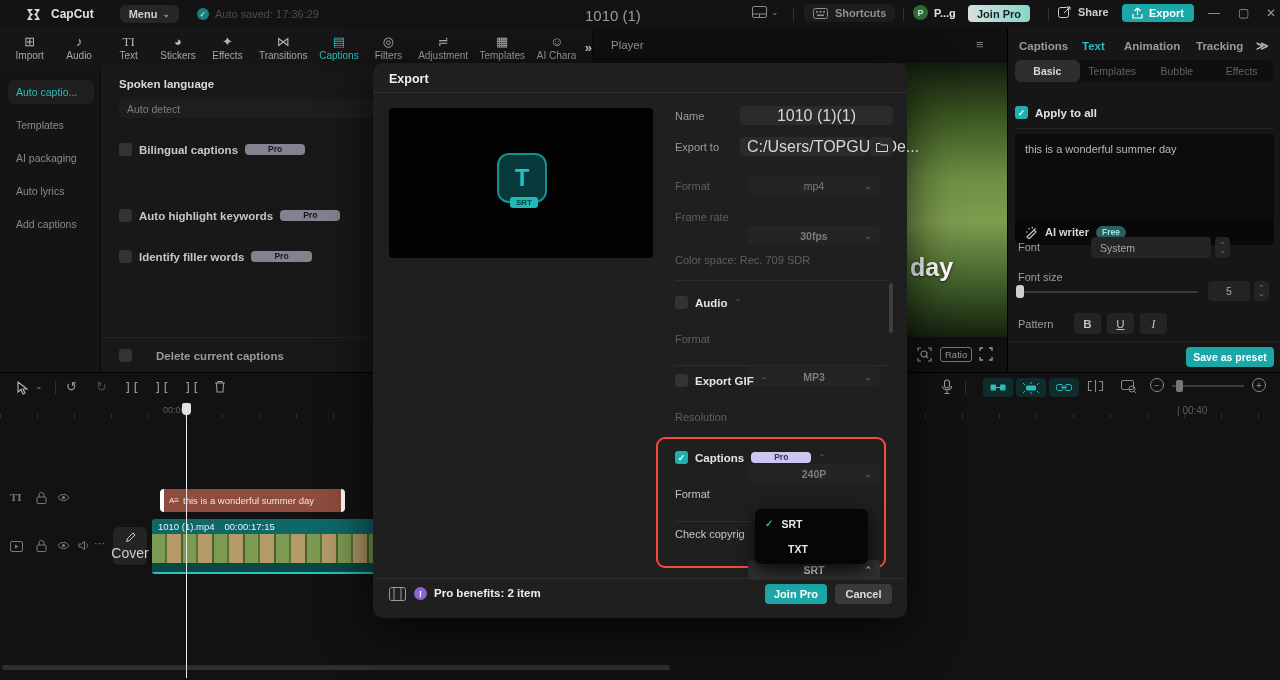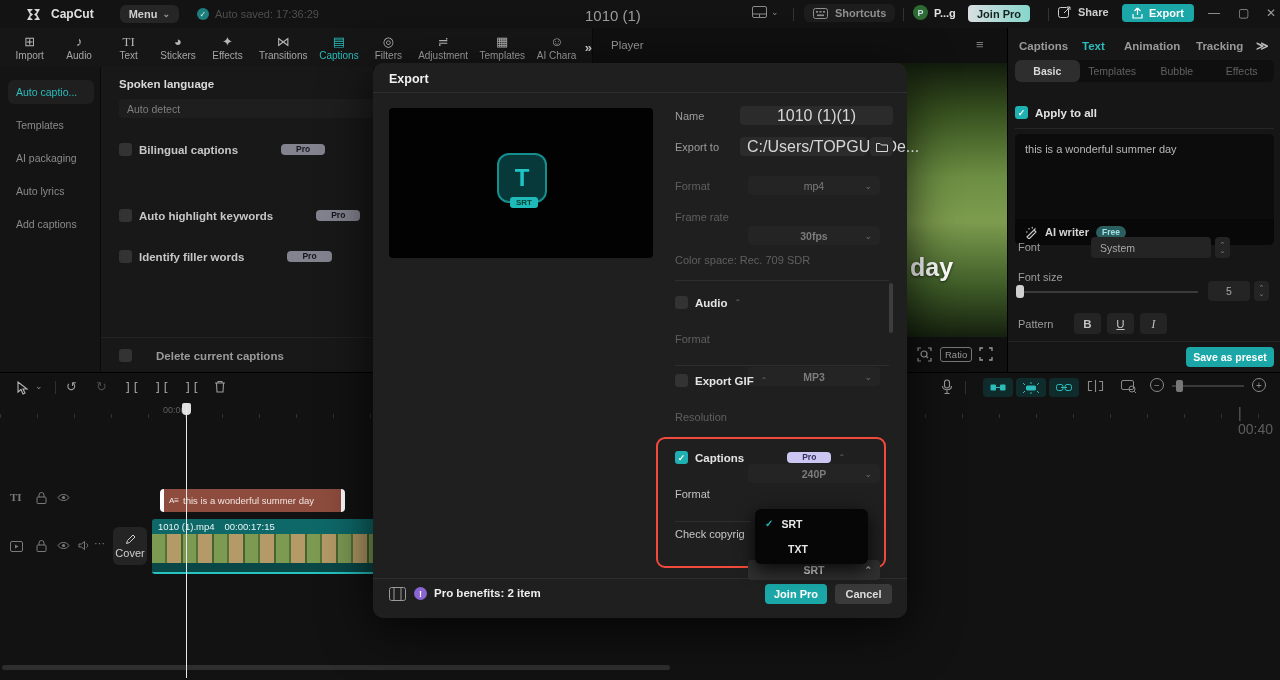--- a/index.html
+++ b/index.html
@@ -18,21 +18,21 @@
   .mitem{width:49px;display:flex;flex-direction:column;align-items:center;gap:1px;color:#a6a6a6;}
   .mitem .ic{font-size:13px;height:15px;color:#b5b5b5;}
   .mitem .ml{font-size:10px;white-space:nowrap;}
   .mitem.active,.mitem.active .ic{color:#2bbcbc;}
   .leftnav{left:0;top:67px;width:100px;height:305px;background:#141414;z-index:2;}
   .navitem{left:8px;width:86px;height:24px;border-radius:6px;color:#8a8a8a;font-size:10.5px;display:flex;align-items:center;padding-left:8px;white-space:nowrap;}
   .navitem.active{background:#1f1f1f;color:#2bbcbc;}
   .cappanel{left:100px;top:67px;width:273px;height:305px;background:#181818;border-left:1px solid #0a0a0a;z-index:2;}
   .cb{width:13px;height:13px;border-radius:3px;background:#333;display:inline-flex;align-items:center;justify-content:center;flex:none;}
   .cb.checked{background:#1fb1b1;color:#fff;font-size:9px;font-weight:bold;}
-  .probadge{background:#83838f;color:#15151c;font-size:8.5px;font-weight:bold;border-radius:4px;padding:1px 15px;line-height:1;margin-left:36px;}
+  .probadge{background:#83838f;color:#15151c;font-size:8.5px;font-weight:bold;border-radius:4px;padding:1px 23px;line-height:1;}
   .probadge.light{background:#cbc7f2;color:#34315c;}
   
   .playerpanel{left:592px;top:28px;width:415px;height:344px;background:#101010;border-left:1px solid #0a0a0a;z-index:1;}
   .preview{left:700px;top:63px;width:307px;height:274px;background:linear-gradient(180deg,#131c0d 0%,#37511f 18%,#6d8f43 42%,#7d9c4e 58%,#42602a 80%,#15200e 100%);z-index:1;}
   .pctrl{color:#9a9a9a;}
   
   .rightpanel{left:1007px;top:28px;width:273px;height:344px;background:#161616;border-left:1px solid #000;z-index:2;}
   .rtab{font-size:11.5px;font-weight:bold;color:#9a9a9a;}
   .rtab.active{color:#2bbcbc;}
   .seg{left:7px;top:32px;width:259px;height:22px;background:#0f0f0f;border-radius:6px;display:flex;}
@@ -333,21 +333,21 @@
         <circle cx="11" cy="9" r="3" stroke="#8a8a8a" fill="none"></circle>
         <line x1="13.2" y1="11.2" x2="15" y2="13" stroke="#8a8a8a"></line>
       </svg>
     <span class="r" style="left:1150px;top:5px;width:14px;height:14px;border:1px solid #8a8a8a;border-radius:50%;color:#8a8a8a;font-size:10px;display:flex;align-items:center;justify-content:center;">−</span>
     <div class="r" style="left:1172px;top:12px;width:72px;height:2px;background:#3a3a3a;"></div>
     <div class="r" style="left:1176px;top:7px;width:7px;height:12px;background:#777;border-radius:2px;"></div>
     <span class="r" style="left:1252px;top:5px;width:14px;height:14px;border:1px solid #8a8a8a;border-radius:50%;color:#8a8a8a;font-size:10px;display:flex;align-items:center;justify-content:center;">+</span>
 
     <div class="r ruler">
       <span class="r" style="left:163px;top:2px;font-size:9px;color:#5e5e5e;">00:00</span>
-      <span class="r" style="left:1238px;top:2px;font-size:14px;color:#5e5e5e;">| 00:40</span>
+      <span class="r" style="left:1177px;top:2px;font-size:10px;color:#5e5e5e;">| 00:40</span>
     </div>
 
     <div class="r" style="left:0;top:112px;width:100px;height:30px;">
       <span class="r" style="left:10px;top:6px;color:#7a7a7a;font-size:11px;font-family:'Liberation Serif',serif;font-weight:bold;">TI</span>
       <svg class="r" style="left:36px;top:7px;" width="11" height="12" viewBox="0 0 11 12">
           <rect x="1" y="5" width="9" height="6.5" rx="1" stroke="#7a7a7a" fill="none"></rect>
           <path d="M3 5 L3 3 A2.5 2.5 0 0 1 8 3 L8 5" stroke="#7a7a7a" fill="none"></path>
         </svg>
       <svg class="r" style="left:57px;top:8px;" width="13" height="9" viewBox="0 0 13 9">
           <path d="M1 4.5 C3.5 0.5 9.5 0.5 12 4.5 C9.5 8.5 3.5 8.5 1 4.5 Z" stroke="#7a7a7a" fill="none"></path>
@@ -375,21 +375,21 @@
       <svg class="r" style="left:78px;top:21px;" width="12" height="11" viewBox="0 0 12 11">
           <path d="M1 4 L3.5 4 L6.5 1.5 L6.5 9.5 L3.5 7 L1 7 Z" stroke="#7a7a7a" fill="none"></path>
           <path d="M8.5 3.5 C10 4.5 10 6.5 8.5 7.5" stroke="#7a7a7a" fill="none"></path>
         </svg>
       <span class="r" style="left:94px;top:18px;color:#7a7a7a;font-size:11px;">⋯</span>
     </div>
     <div class="r" style="left:113px;top:154px;width:34px;height:38px;background:#242424;border-radius:6px;display:flex;flex-direction:column;align-items:center;justify-content:center;gap:2px;">
       <svg width="11" height="11" viewBox="0 0 11 11">
           <path d="M1.5 9.5 L2.5 6.5 L8 1 L10 3 L4.5 8.5 Z" stroke="#cfcfcf" fill="none"></path>
         </svg>
-      <span style="font-size:11px;color:#cfcfcf;">Cover</span>
+      <span style="font-size:14px;color:#cfcfcf;">Cover</span>
     </div>
     <div class="r vclip">
       <div class="vlabel">
         <span>1010 (1).mp4</span>
         <span>00:00:17:15</span>
       </div>
       <div class="strip"></div>
       <div class="wave"></div>
     </div>
 

